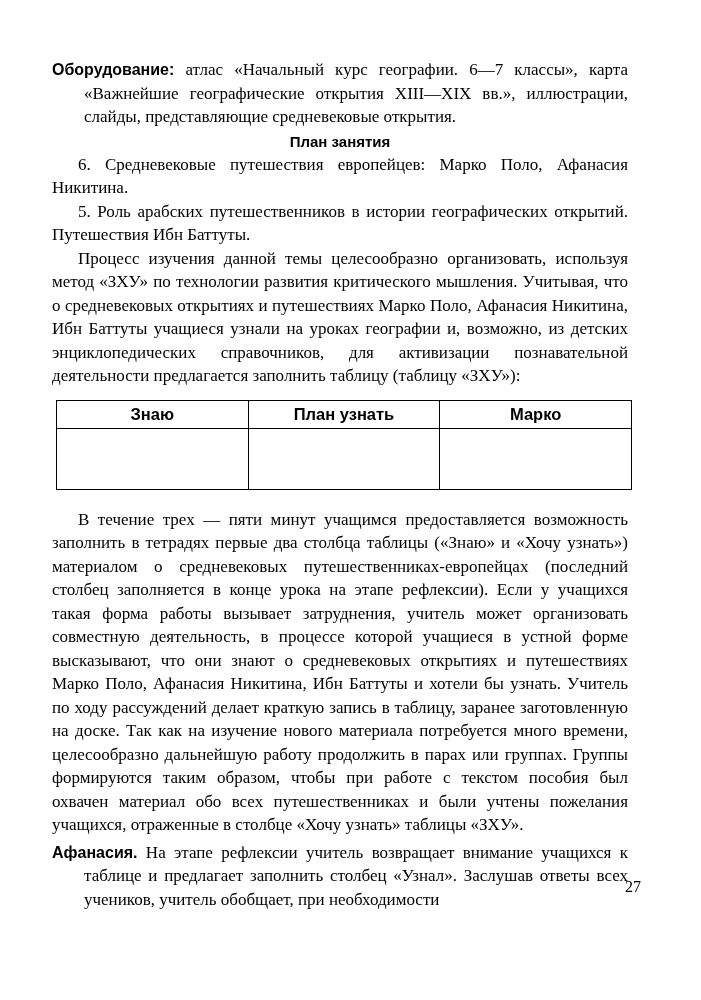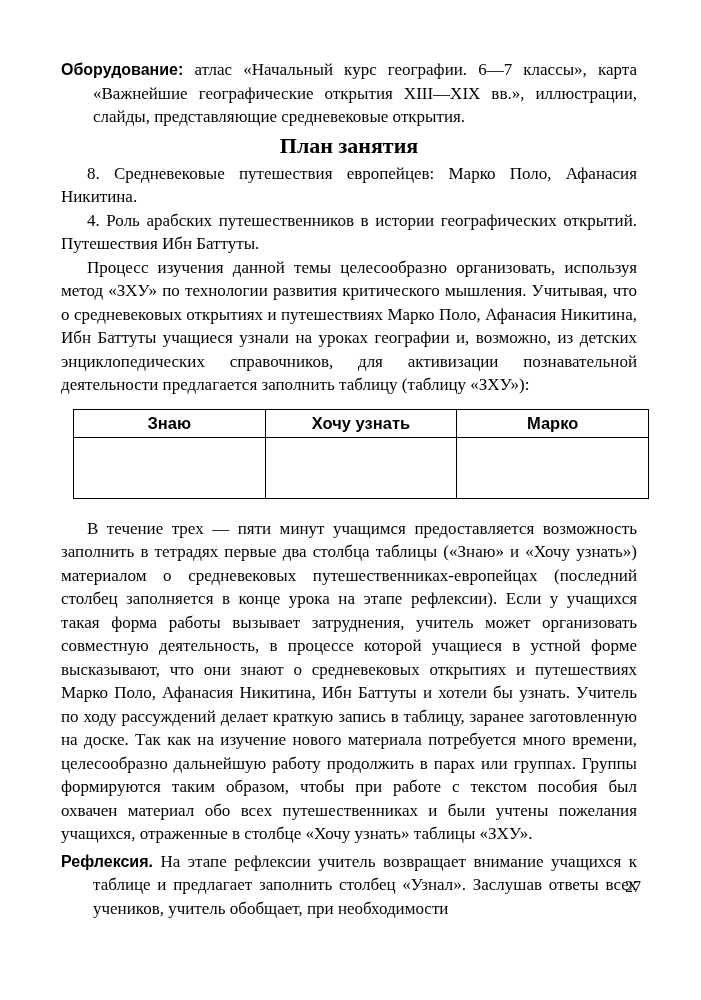--- a/index.html
+++ b/index.html
@@ -11,21 +11,21 @@
     position: relative;
     width: 701px;
     height: 1000px;
     background: #ffffff;
     color: #000000;
     font-family: "Liberation Serif", serif;
     overflow: hidden;
   }
   .content {
     position: absolute;
-    left: 61px;
+    left: 52px;
     top: 58px;
     width: 576px;
   }
   .content p {
     margin: 0;
     font-size: 17px;
     line-height: 23.5px;
     text-align: justify;
   }
   .indent {
@@ -34,30 +34,30 @@
   .hanging {
     padding-left: 32px;
     text-indent: -32px;
   }
   .label {
     font-family: "Liberation Sans", sans-serif;
     font-weight: 700;
     font-size: 16px;
   }
   .center-heading {
-    font-family: Liberation Serif, serif;
+    font-family: Liberation Sans, sans-serif;
     font-weight: 700;
-    font-size: 22px;
+    font-size: 15px;
     text-align: center;
     margin: 4px 0 3px 0;
   }
   .zhu-table {
     width: 100%;
     border-collapse: collapse;
-    margin: 12px 0 18px 12px;
+    margin: 12px 0 18px 4px;
     table-layout: fixed;
   }
   .zhu-table th,
   .zhu-table td {
     border: 1.5px solid #000000;
   }
   .zhu-table th {
     font-family: "Liberation Sans", sans-serif;
     font-weight: 700;
     font-size: 16.5px;
@@ -85,43 +85,43 @@
 </head>
 <body>
 
 <div class="page">
   <div class="content">
 
     <p class="hanging"><b class="label">Оборудование:</b><span> атлас «Начальный курс географии. 6—7 классы», карта «Важнейшие географические открытия XIII—XIX вв.», иллюстрации, слайды, представляющие средневековые открытия.</span></p>
 
     <div class="center-heading">План занятия</div>
 
-    <p class="indent">8. Средневековые путешествия европейцев: Марко Поло, Афанасия Никитина.</p>
-    <p class="indent">4. Роль арабских путешественников в истории географических открытий. Путешествия Ибн Баттуты.</p>
+    <p class="indent">6. Средневековые путешествия европейцев: Марко Поло, Афанасия Никитина.</p>
+    <p class="indent">5. Роль арабских путешественников в истории географических открытий. Путешествия Ибн Баттуты.</p>
 
 
     <p class="indent">Процесс изучения данной темы целесообразно организовать, используя метод «ЗХУ» по технологии развития критического мышления. Учитывая, что о средневековых открытиях и путешествиях Марко Поло, Афанасия Никитина, Ибн Баттуты учащиеся узнали на уроках географии и, возможно, из детских энциклопедических справочников, для активизации познавательной деятельности предлагается заполнить таблицу (таблицу «ЗХУ»):</p>
 
     <table class="zhu-table">
       <thead>
         <tr>
           <th>Знаю</th>
-          <th>Хочу узнать</th>
+          <th>План узнать</th>
           <th>Марко</th>
         </tr>
       </thead>
       <tbody>
         <tr>
           <td></td>
           <td></td>
           <td></td>
         </tr>
       </tbody>
     </table>
 
     <p class="indent">В течение трех — пяти минут учащимся предоставляется возможность заполнить в тетрадях первые два столбца таблицы («Знаю» и «Хочу узнать») материалом о средневековых путешественниках-европейцах (последний столбец заполняется в конце урока на этапе рефлексии). Если у учащихся такая форма работы вызывает затруднения, учитель может организовать совместную деятельность, в процессе которой учащиеся в устной форме высказывают, что они знают о средневековых открытиях и путешествиях Марко Поло, Афанасия Никитина, Ибн Баттуты и хотели бы узнать. Учитель по ходу рассуждений делает краткую запись в таблицу, заранее заготовленную на доске. Так как на изучение нового материала потребуется много времени, целесообразно дальнейшую работу продолжить в парах или группах. Группы формируются таким образом, чтобы при работе с текстом пособия был охвачен материал обо всех путешественниках и были учтены пожелания учащихся, отраженные в столбце «Хочу узнать» таблицы «ЗХУ».</p>
 
-    <p class="hanging reflection"><b class="label">Рефлексия.</b><span> На этапе рефлексии учитель возвращает внимание учащихся к таблице и предлагает заполнить столбец «Узнал». Заслушав ответы всех учеников, учитель обобщает, при необходимости</span></p>
+    <p class="hanging reflection"><b class="label">Афанасия.</b><span> На этапе рефлексии учитель возвращает внимание учащихся к таблице и предлагает заполнить столбец «Узнал». Заслушав ответы всех учеников, учитель обобщает, при необходимости</span></p>
 
   </div>
 
   <div class="page-number">27</div>
 </div>
 
 </body></html>

